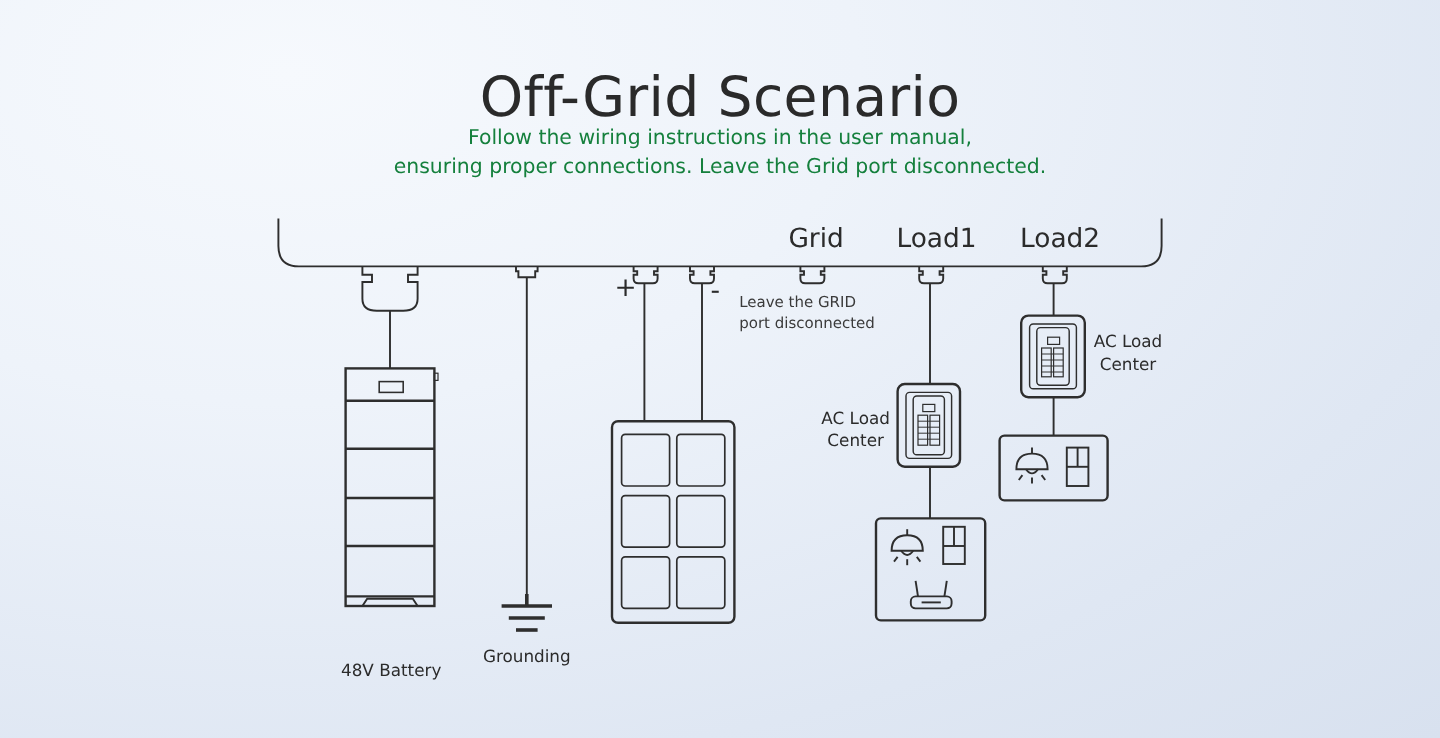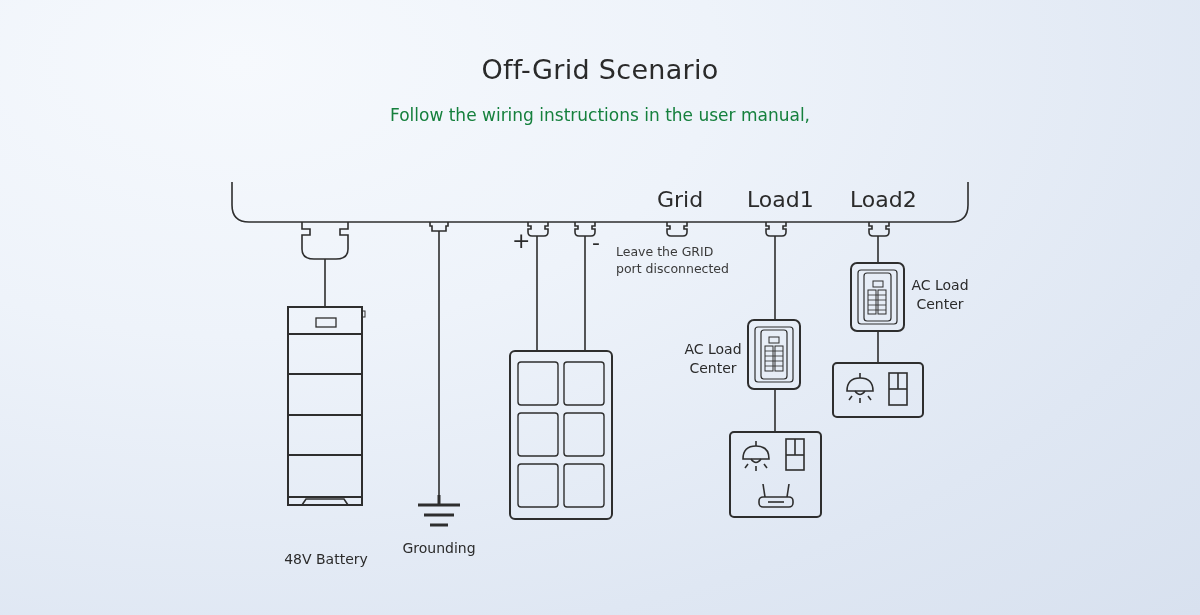--- a/index.html
+++ b/index.html
@@ -4,39 +4,40 @@
 <style>
   html, body { margin:0; padding:0; }
   body {
     width:1200px; height:615px; overflow:hidden; position:relative;
     background: radial-gradient(ellipse at 20% 10%, #f6f9fd 0%, #eef3fa 35%, #dfe7f3 75%, #d8e1ef 100%);
     font-family: "DejaVu Sans", sans-serif;
     color:#2b2b2b;
   }
   .title {
     position:absolute; left:0; width:1200px; top:54px; text-align:center;
-    font-size:27px; font-weight:400; color:#2a2a2a; letter-spacing:0.3px;
+    font-size:46px; font-weight:400; color:#2a2a2a; letter-spacing:0.3px;
   }
   .subtitle {
     position:absolute; left:0; width:1200px; top:103px; text-align:center;
     font-size:17px; line-height:24px; color:#15803d;
   }
   .lbl { position:absolute; color:#2b2b2b; white-space:nowrap; }
   .port-lbl { font-size:22px; top:187px; }
   .small { font-size:14px; line-height:19px; text-align:center; }
   .note { font-size:12.5px; line-height:17px; text-align:left; color:#3a3a3a; }
   svg.diagram { position:absolute; left:0; top:0; }
   .sign { position:absolute; font-size:22px; font-weight:400; color:#2b2b2b; }
 </style>
 </head>
 <body>
 
 <div class="title">Off-Grid Scenario</div>
 <div class="subtitle">
   <div>Follow the wiring instructions in the user manual,</div>
+  <div>ensuring proper connections. Leave the Grid port disconnected.</div>
 </div>
 
 <svg class="diagram" width="1200" height="615" viewBox="0 0 1200 615" fill="none" stroke="#2e2e2e" stroke-width="1.6">
 
   <path d="M232 182 V205 Q232 222 249 222 H951 Q968 222 968 205 V182"></path>
 
   <g>
     <path d="M302 222 v7 h8 v6 h-8 v14 q0 10 12 10 h22 q12 0 12 -10 v-14 h-8 v-6 h8 v-7"></path>
     <line x1="325" y1="259" x2="325" y2="307"></line>
   </g>

